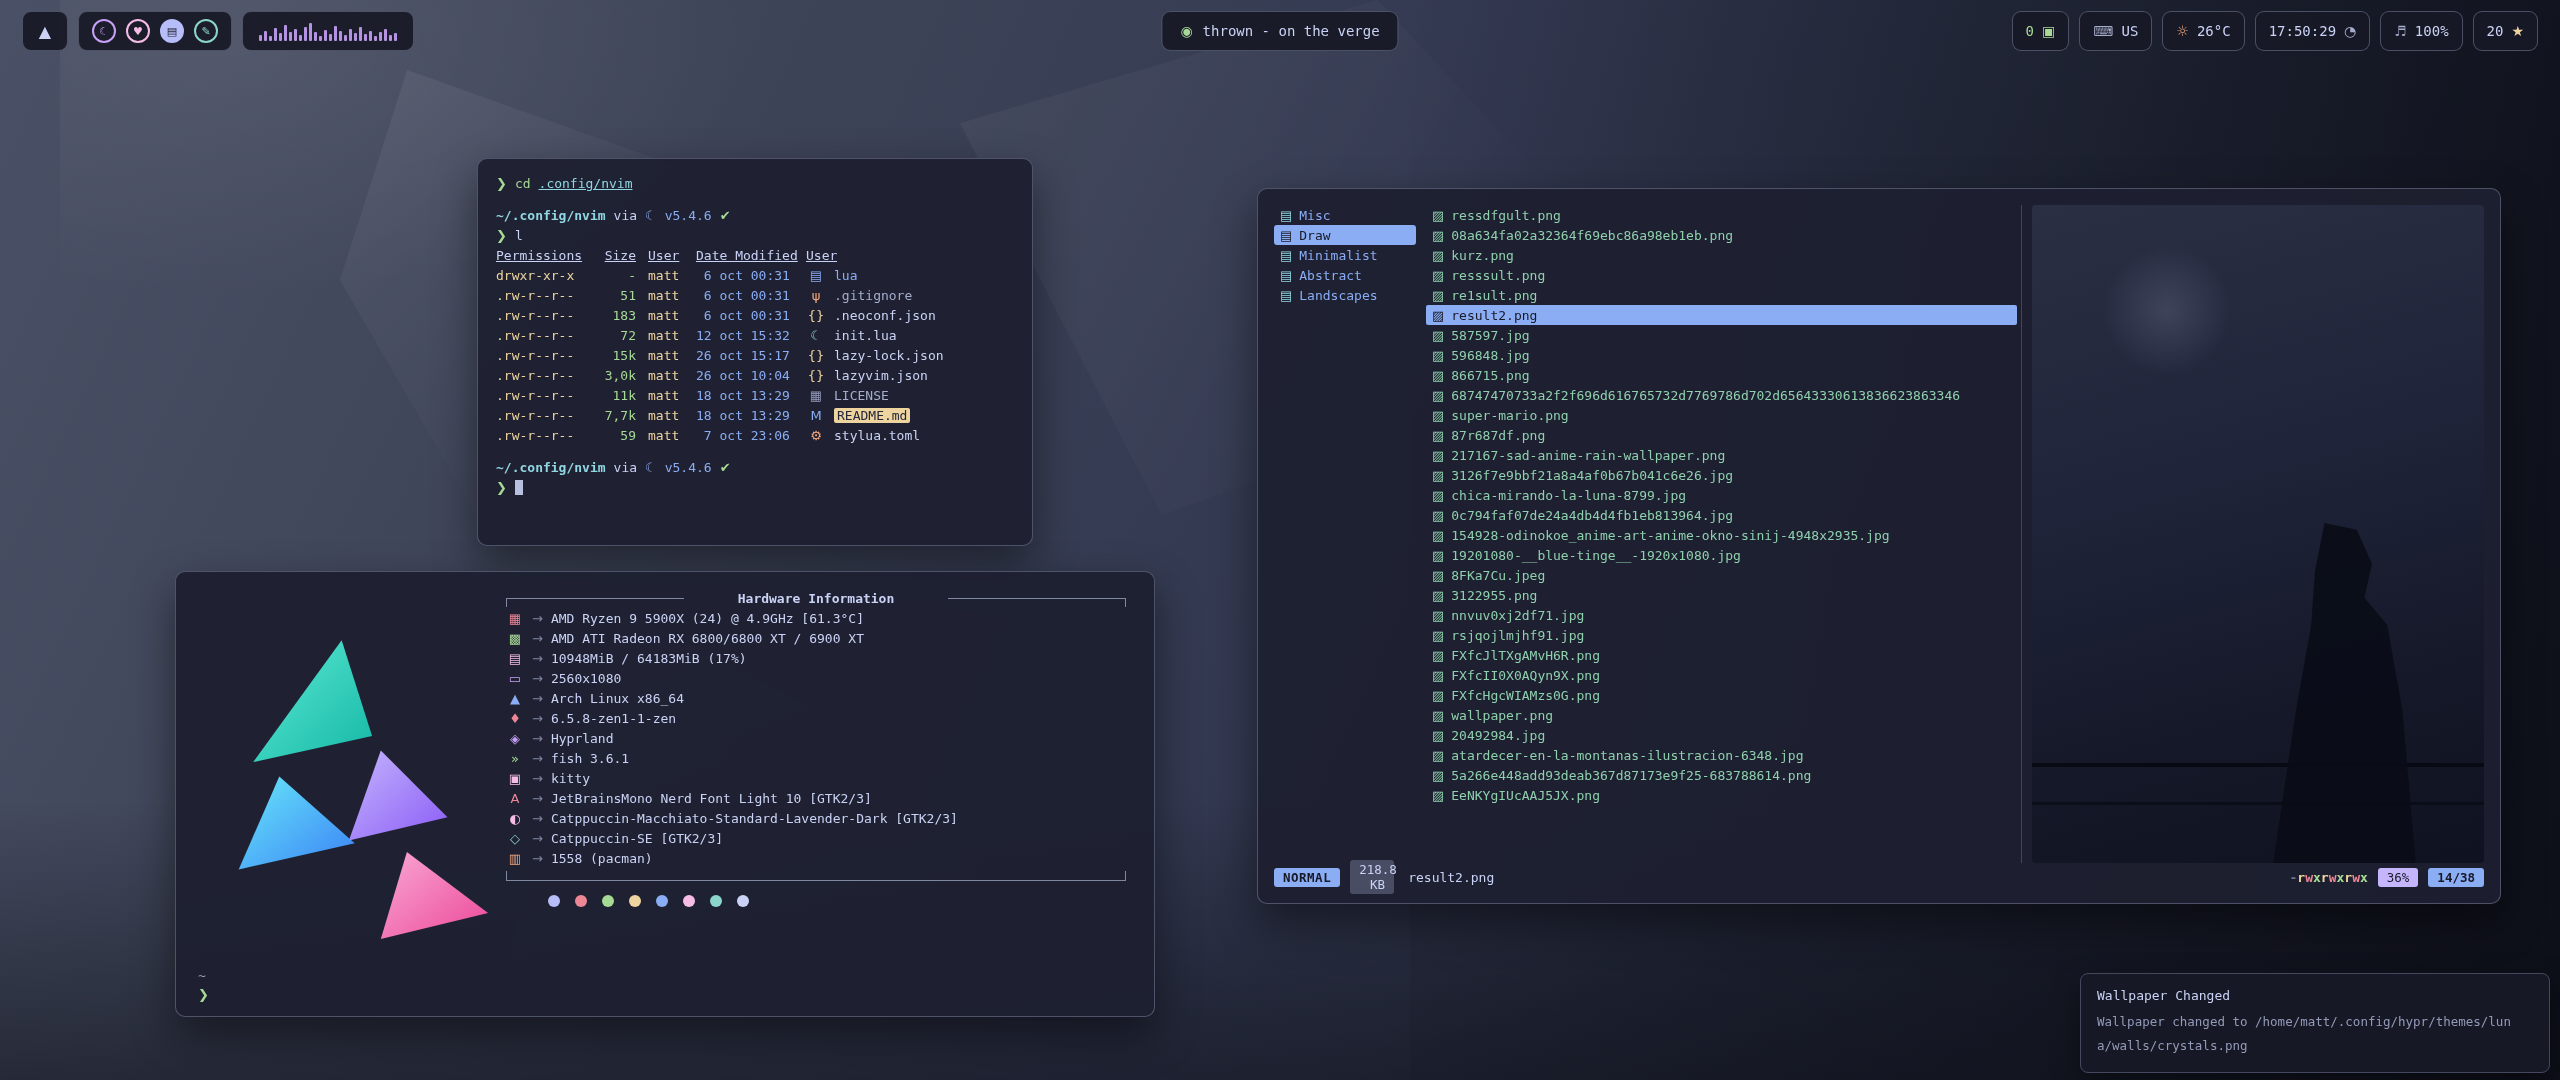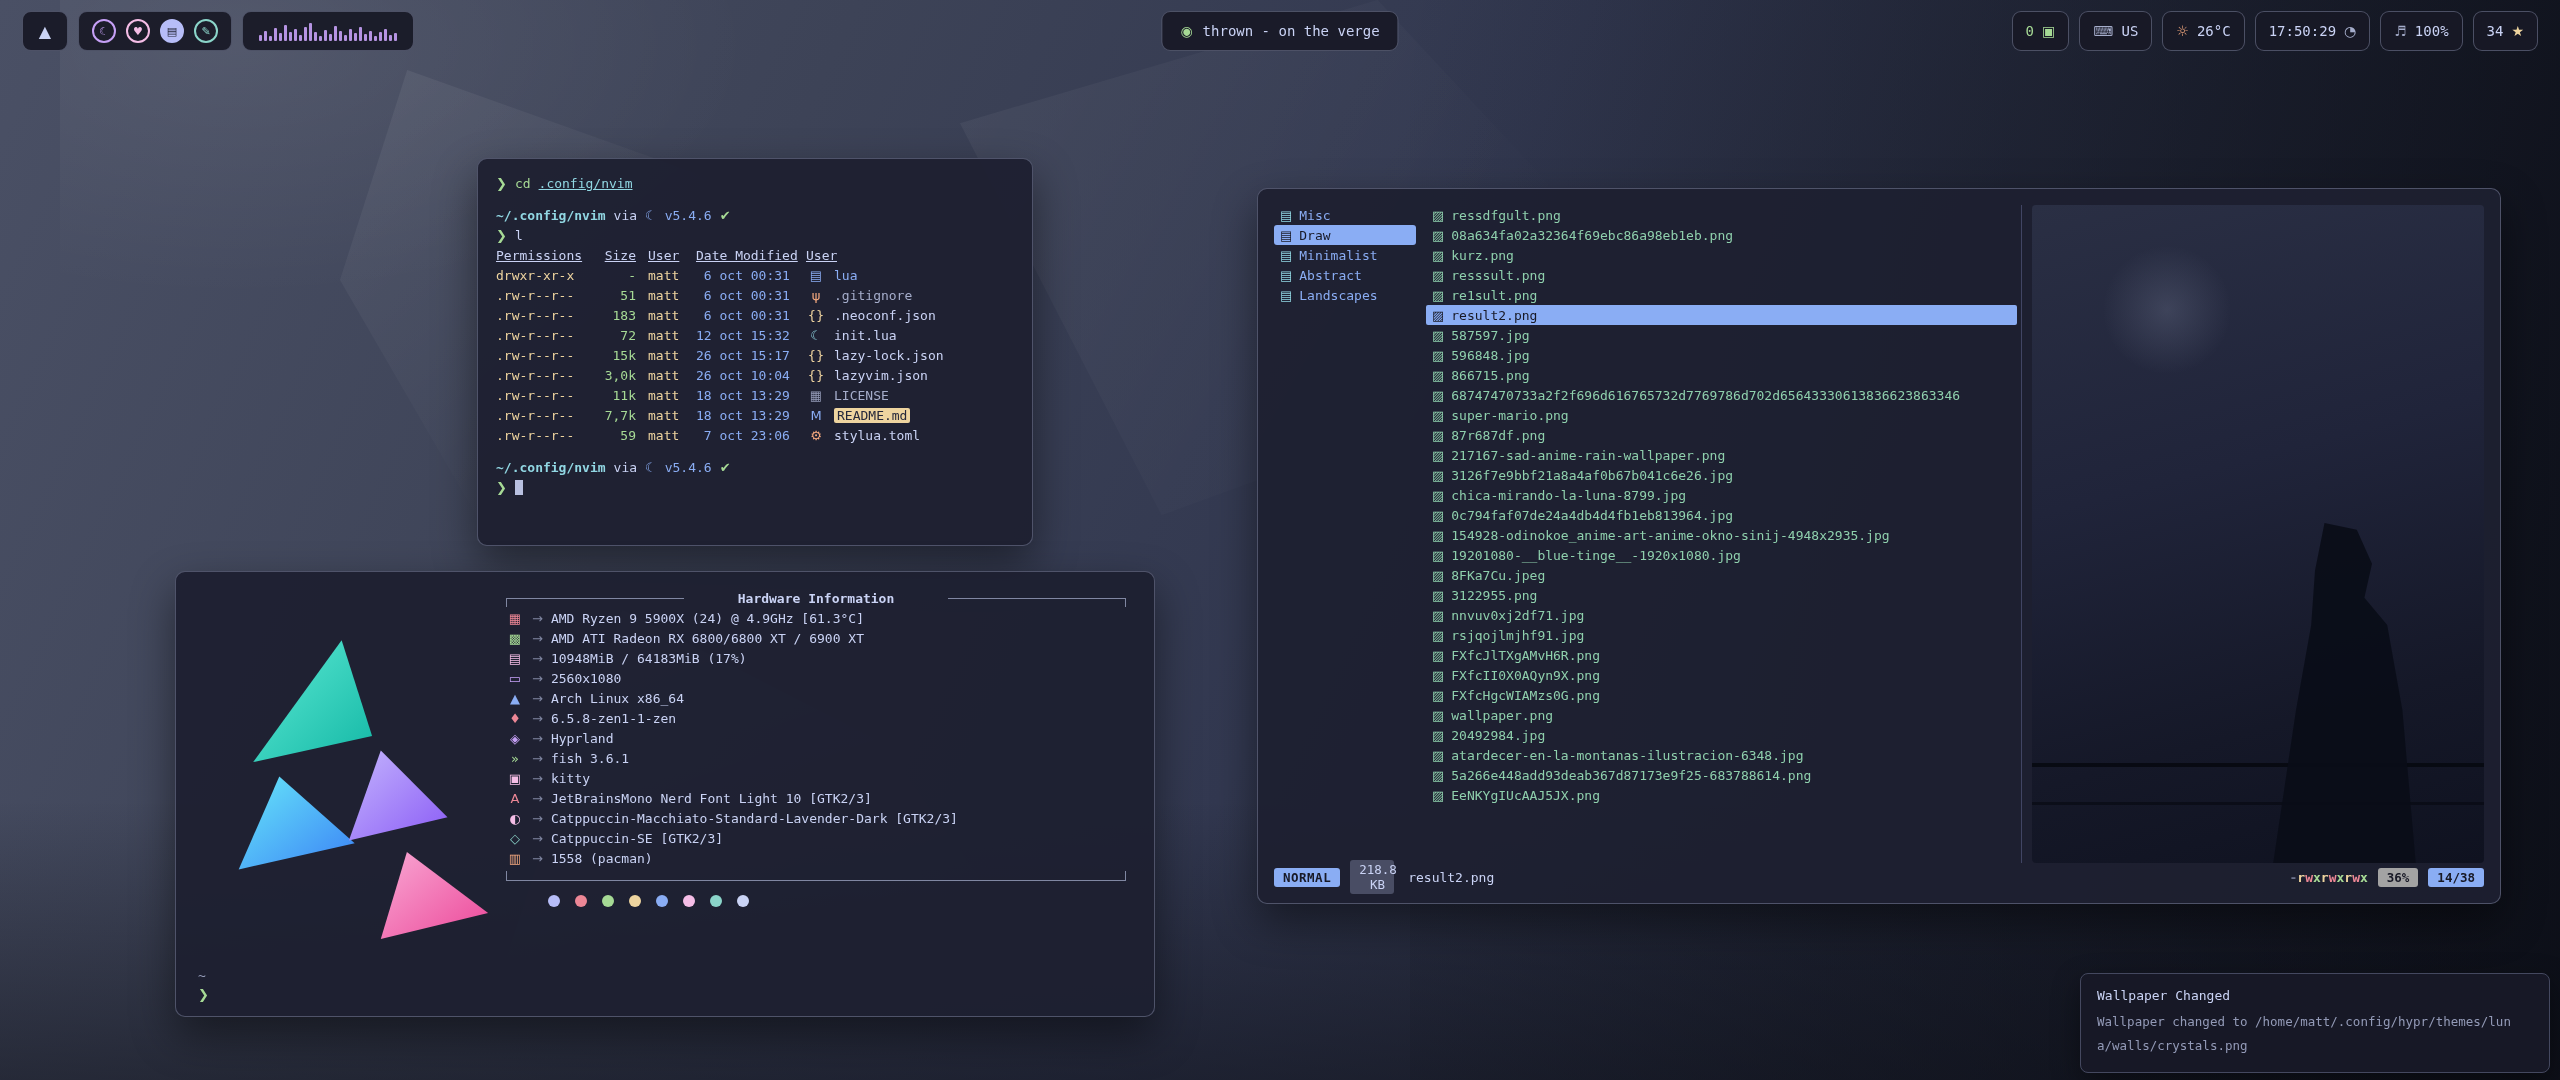--- a/index.html
+++ b/index.html
@@ -138,21 +138,21 @@
   .pv-rail { position: absolute; left: 0; right: 0; bottom: 96px; height: 4px; background: rgba(5,7,14,0.8); }
   .pv-rail.r2 { bottom: 58px; height: 3px; opacity: .7; }
   .fm-foot { height: 28px; display: flex; align-items: center; gap: 10px; font-size: 13px; color: var(--text); }
   .badge { padding: 2px 9px; border-radius: 3px; font-size: 12.5px; }
   .badge.mode { background: var(--blue); color: #181926; font-weight: bold; letter-spacing: .5px; }
   .badge.size { background: #494d64; color: var(--text); }
   .fm-right { margin-left: auto; display: flex; align-items: center; gap: 10px; }
   .perms { font-weight: bold; }
   .p-grey { color: var(--dim); } .p-yellow { color: var(--yellow); }
   .p-red { color: var(--red); } .p-green { color: var(--green); }
-  .badge.pct { background: #a3a3a3; color: #181926; font-weight: bold; }
+  .badge.pct { background: #c4b5fd; color: #181926; }
   .badge.pos { background: var(--blue); color: #181926; font-weight: bold; }
 
   
   .notif { position: absolute; left: 2080px; top: 973px; width: 470px; min-height: 86px;
            background: rgba(24,25,38,0.96); border: 1px solid #44485f; border-radius: 8px;
            padding: 14px 16px; box-shadow: 0 10px 28px rgba(0,0,0,0.4); cursor: pointer; }
   .n-title { font-size: 13px; color: var(--text); margin-bottom: 7px; }
   .n-body { font-size: 12.5px; color: var(--grey); line-height: 24px; width: 420px; word-break: break-all; }
 </style>
 </head>
@@ -257,21 +257,21 @@
       </div>
 
       <div class="pill mod m-grey">
         <span class="ic">♬</span>
         <span class="lbl">100%</span>
 
       </div>
 
       <div class="pill mod m-yellow">
 
-        <span class="lbl">34</span>
+        <span class="lbl">20</span>
         <span class="ic">★</span>
       </div>
 
   </div>
 </div>
 
 <div class="window term">
   <div class="tline">
     <span class="pchar">❯</span>
     <span class="c-green">cd</span>

